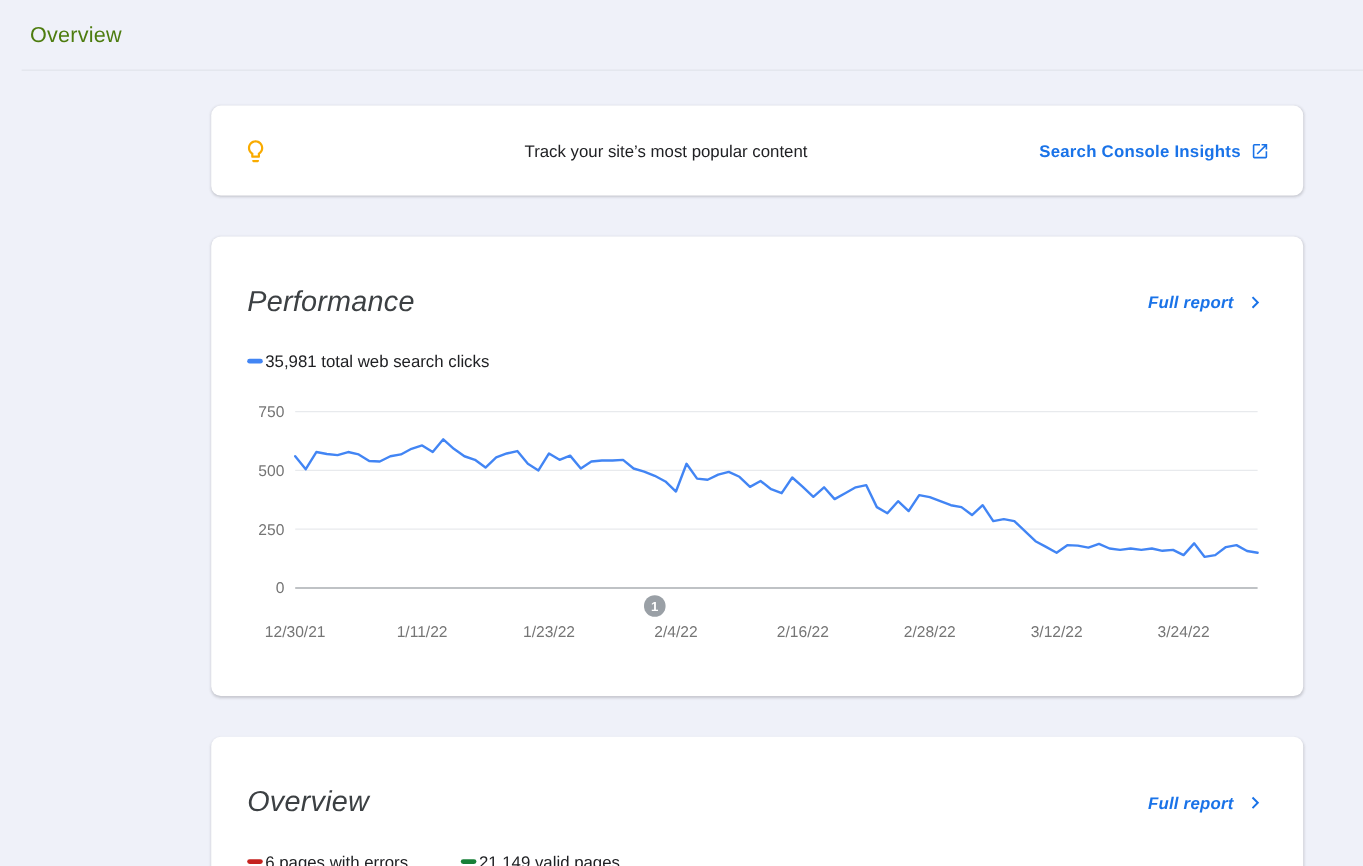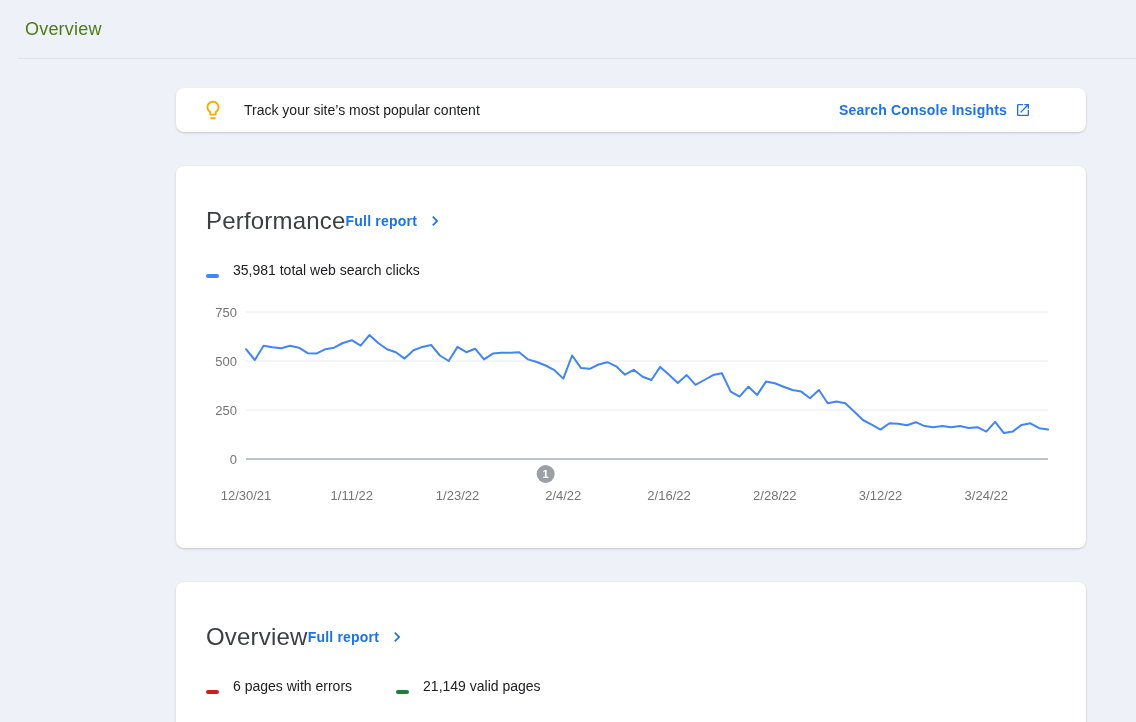--- a/index.html
+++ b/index.html
@@ -14,36 +14,37 @@
   .page-header h1 {
     margin: 0; font-size: 18px; font-weight: 400; color: #4d7c0f; letter-spacing: .2px;
   }
   .header-divider { height: 1px; background: #e1e4ec; margin: 18px 0 0 18px; }
   main { margin: 29px 50px 0 176px; width: 910px; }
   .card {
     background: #fff; border-radius: 8px;
     box-shadow: 0 1px 2px rgba(60,64,67,.16), 0 1px 3px rgba(60,64,67,.08);
   }
   .insights-bar {
-    height: 44px; display: flex; align-items: center;
-    padding: 0 55px 0 26px;
+    height: 75px; display: flex; align-items: center;
+    padding: 0 28px 0 26px;
+    text-align: center;
   }
   .bulb-wrap { display: flex; margin-right: 20px; }
   .insights-text { flex: 1; font-size: 14px; color: #202124; }
   .link {
     display: inline-flex; align-items: center; gap: 8px;
     color: #1a73e8; font-size: 14px; font-weight: 600;
     text-decoration: none; cursor: pointer; letter-spacing: .2px;
   }
   .section-card { margin-top: 34px; padding: 40px 30px 40px; }
   .coverage-card { min-height: 260px; }
-  .card-head { display: flex; align-items: center; }
+  .card-head { display: flex; justify-content: space-between; align-items: center; font-style: italic; }
   .card-title { margin: 0; font-size: 24px; font-weight: 400; color: #3c4043; letter-spacing: .2px; line-height: 30px; }
   .legend-row { display: flex; gap: 44px; margin-top: 26px; min-height: 16px; }
-  .legend-item { display: inline-flex; align-items: flex-end; gap: 14px; font-size: 14px; color: #202124; }
+  .legend-item { display: inline-flex; align-items: center; gap: 2px; font-size: 14px; color: #202124; }
   .legend-dash { width: 13px; height: 4px; border-radius: 2px; display: inline-block; }
   .chart-wrap { margin-top: 26px; }
   svg text { font-family: "Liberation Sans", sans-serif; }
 </style>
 </head>
 <body>
 
 <header class="page-header">
   <h1>Overview</h1>
 </header>

